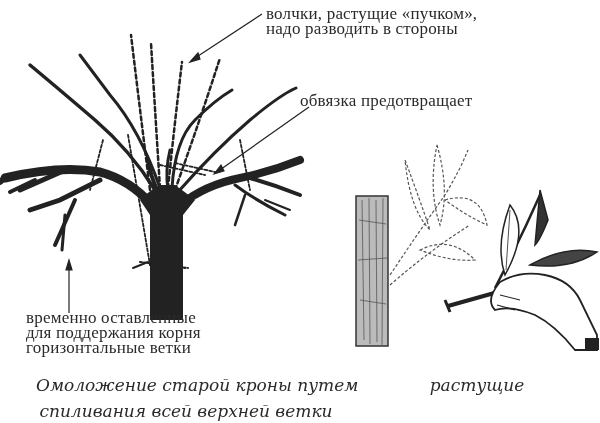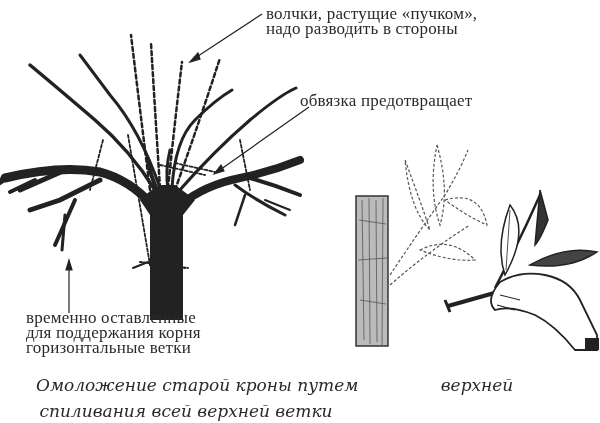--- a/index.html
+++ b/index.html
@@ -123,14 +123,14 @@
   <div>для поддержания корня</div>
   <div>горизонтальные ветки</div>
 </div>
 
 <div class="caption" style="left:0; top:372px; width:300px;margin-left:36px;">
   <div>Омоложение старой кроны путем</div>
   <div>спиливания всей верхней ветки</div>
 </div>
 
 <div class="caption" style="left:362px; top:372px; width:230px;">
-  <div>верхней</div>
+  <div>растущие</div>
 </div>
 
 </body></html>

